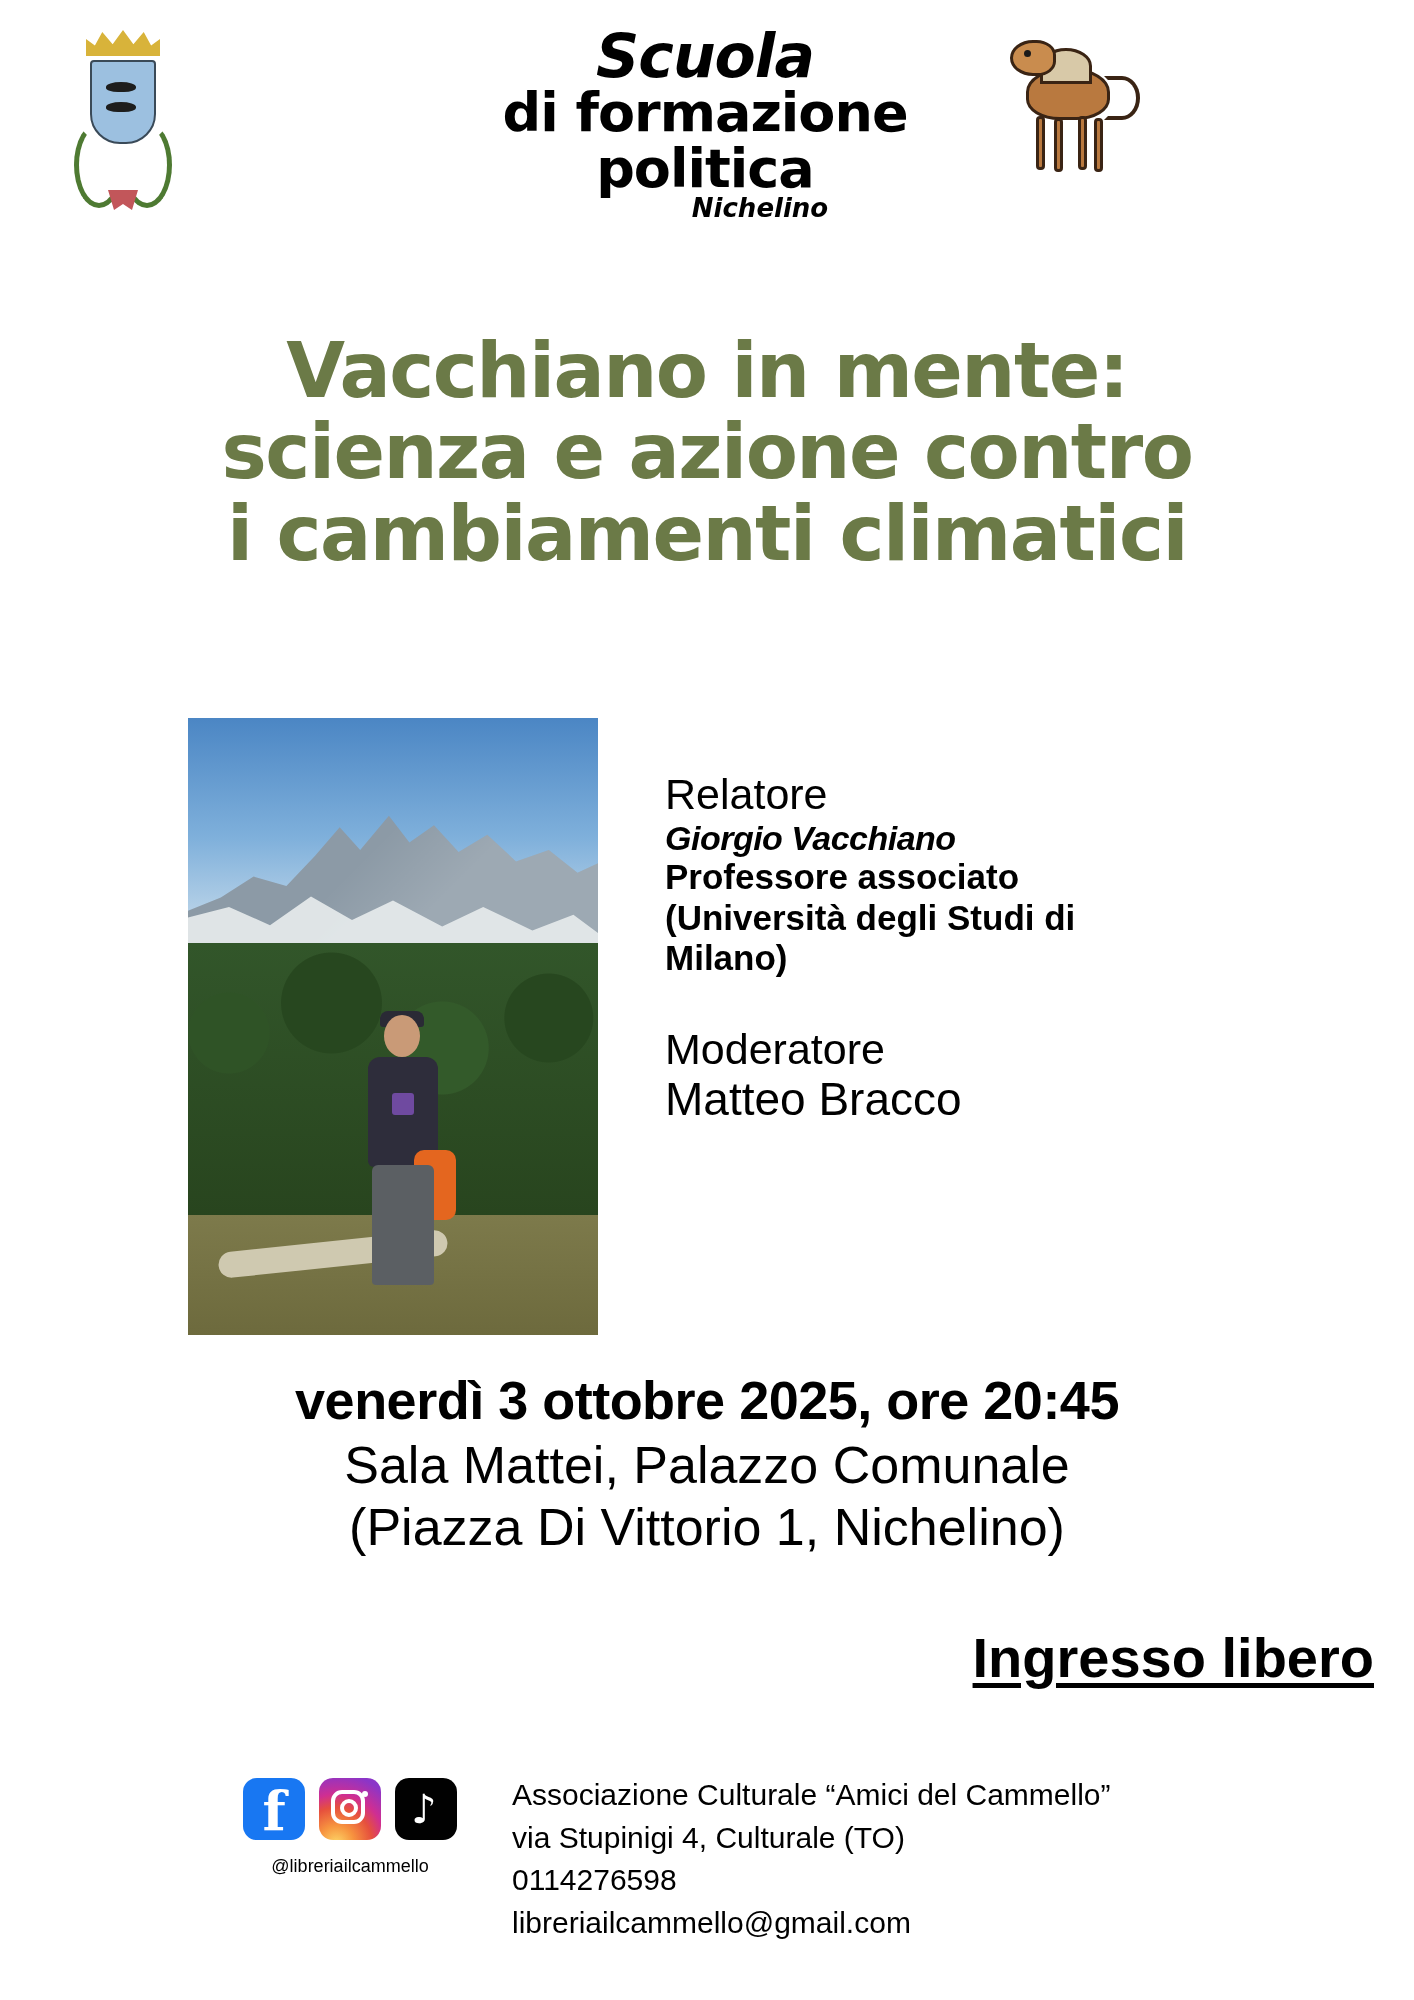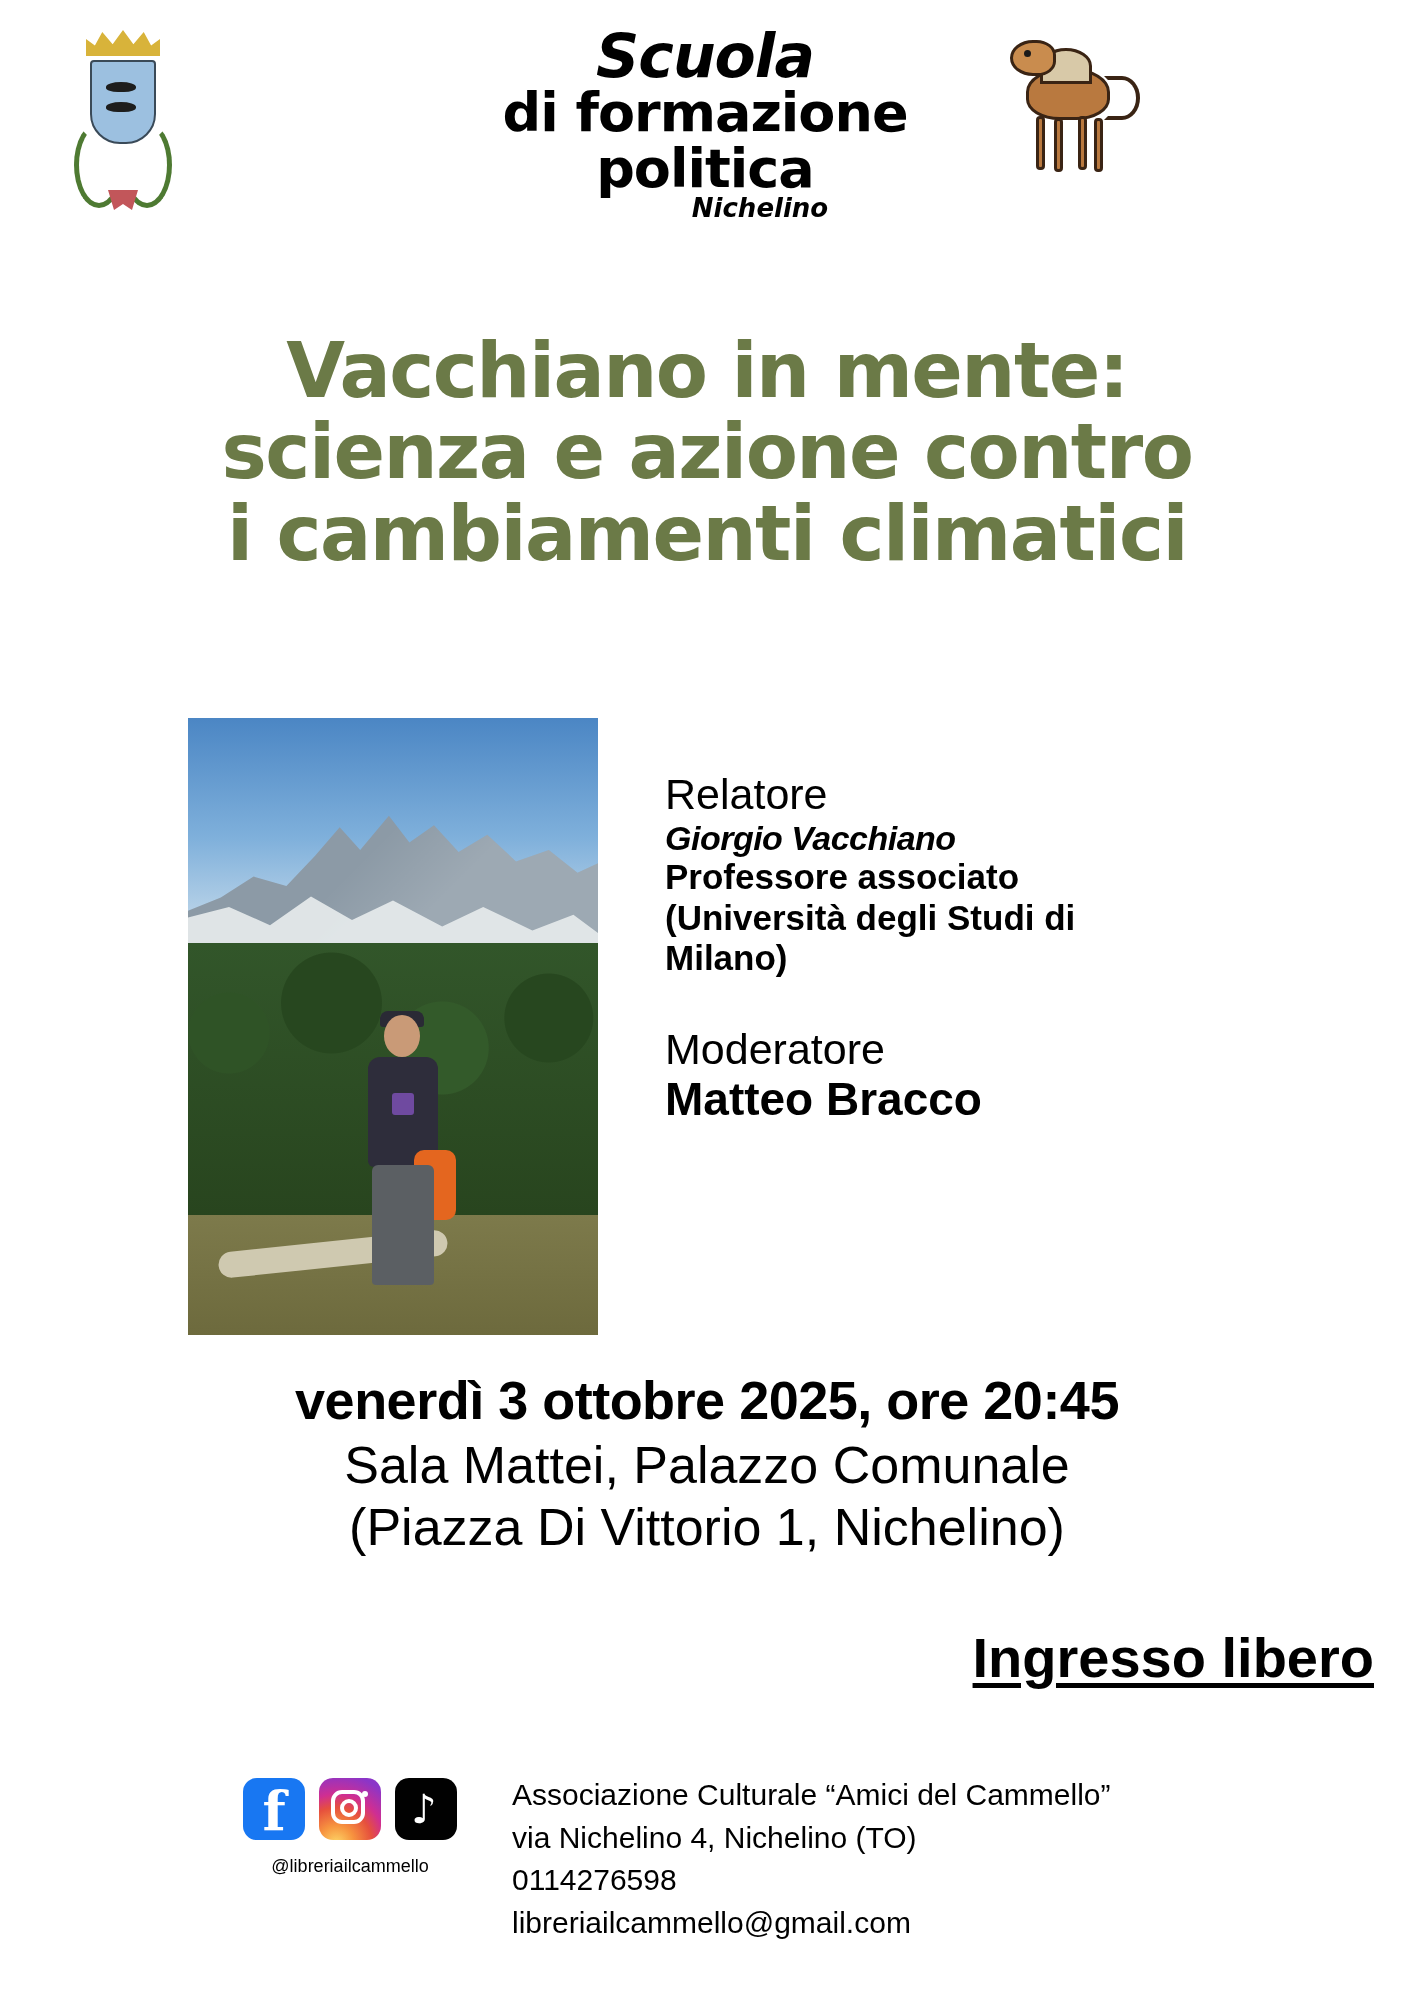--- a/index.html
+++ b/index.html
@@ -225,21 +225,21 @@
   }
   .speaker .role {
     font-weight: bold;
     font-size: 35px;
     line-height: 1.16;
   }
   .speaker .gap {
     height: 46px;
   }
   .speaker .mod-name {
-    font-weight: bold;
+    font-weight: normal;
     font-size: 46px;
     line-height: 1.12;
   }
 
   
   .details {
     position: absolute;
     top: 1368px;
     left: 40px;
     width: 1334px;
@@ -555,19 +555,19 @@
         </div>
         <div class="s-icon s-tt">
           <div class="tt-note">♪</div>
         </div>
       </div>
       <div class="handle">@libreriailcammello</div>
     </div>
 
     <div class="org">
       <div>Associazione Culturale “Amici del Cammello”</div>
-      <div>via Nichelino 4, Nichelino (TO)</div>
+      <div>via Stupinigi 4, Culturale (TO)</div>
       <div>0114276598</div>
       <div>libreriailcammello@gmail.com</div>
     </div>
   </div>
 
 </div>
 
 </body></html>

